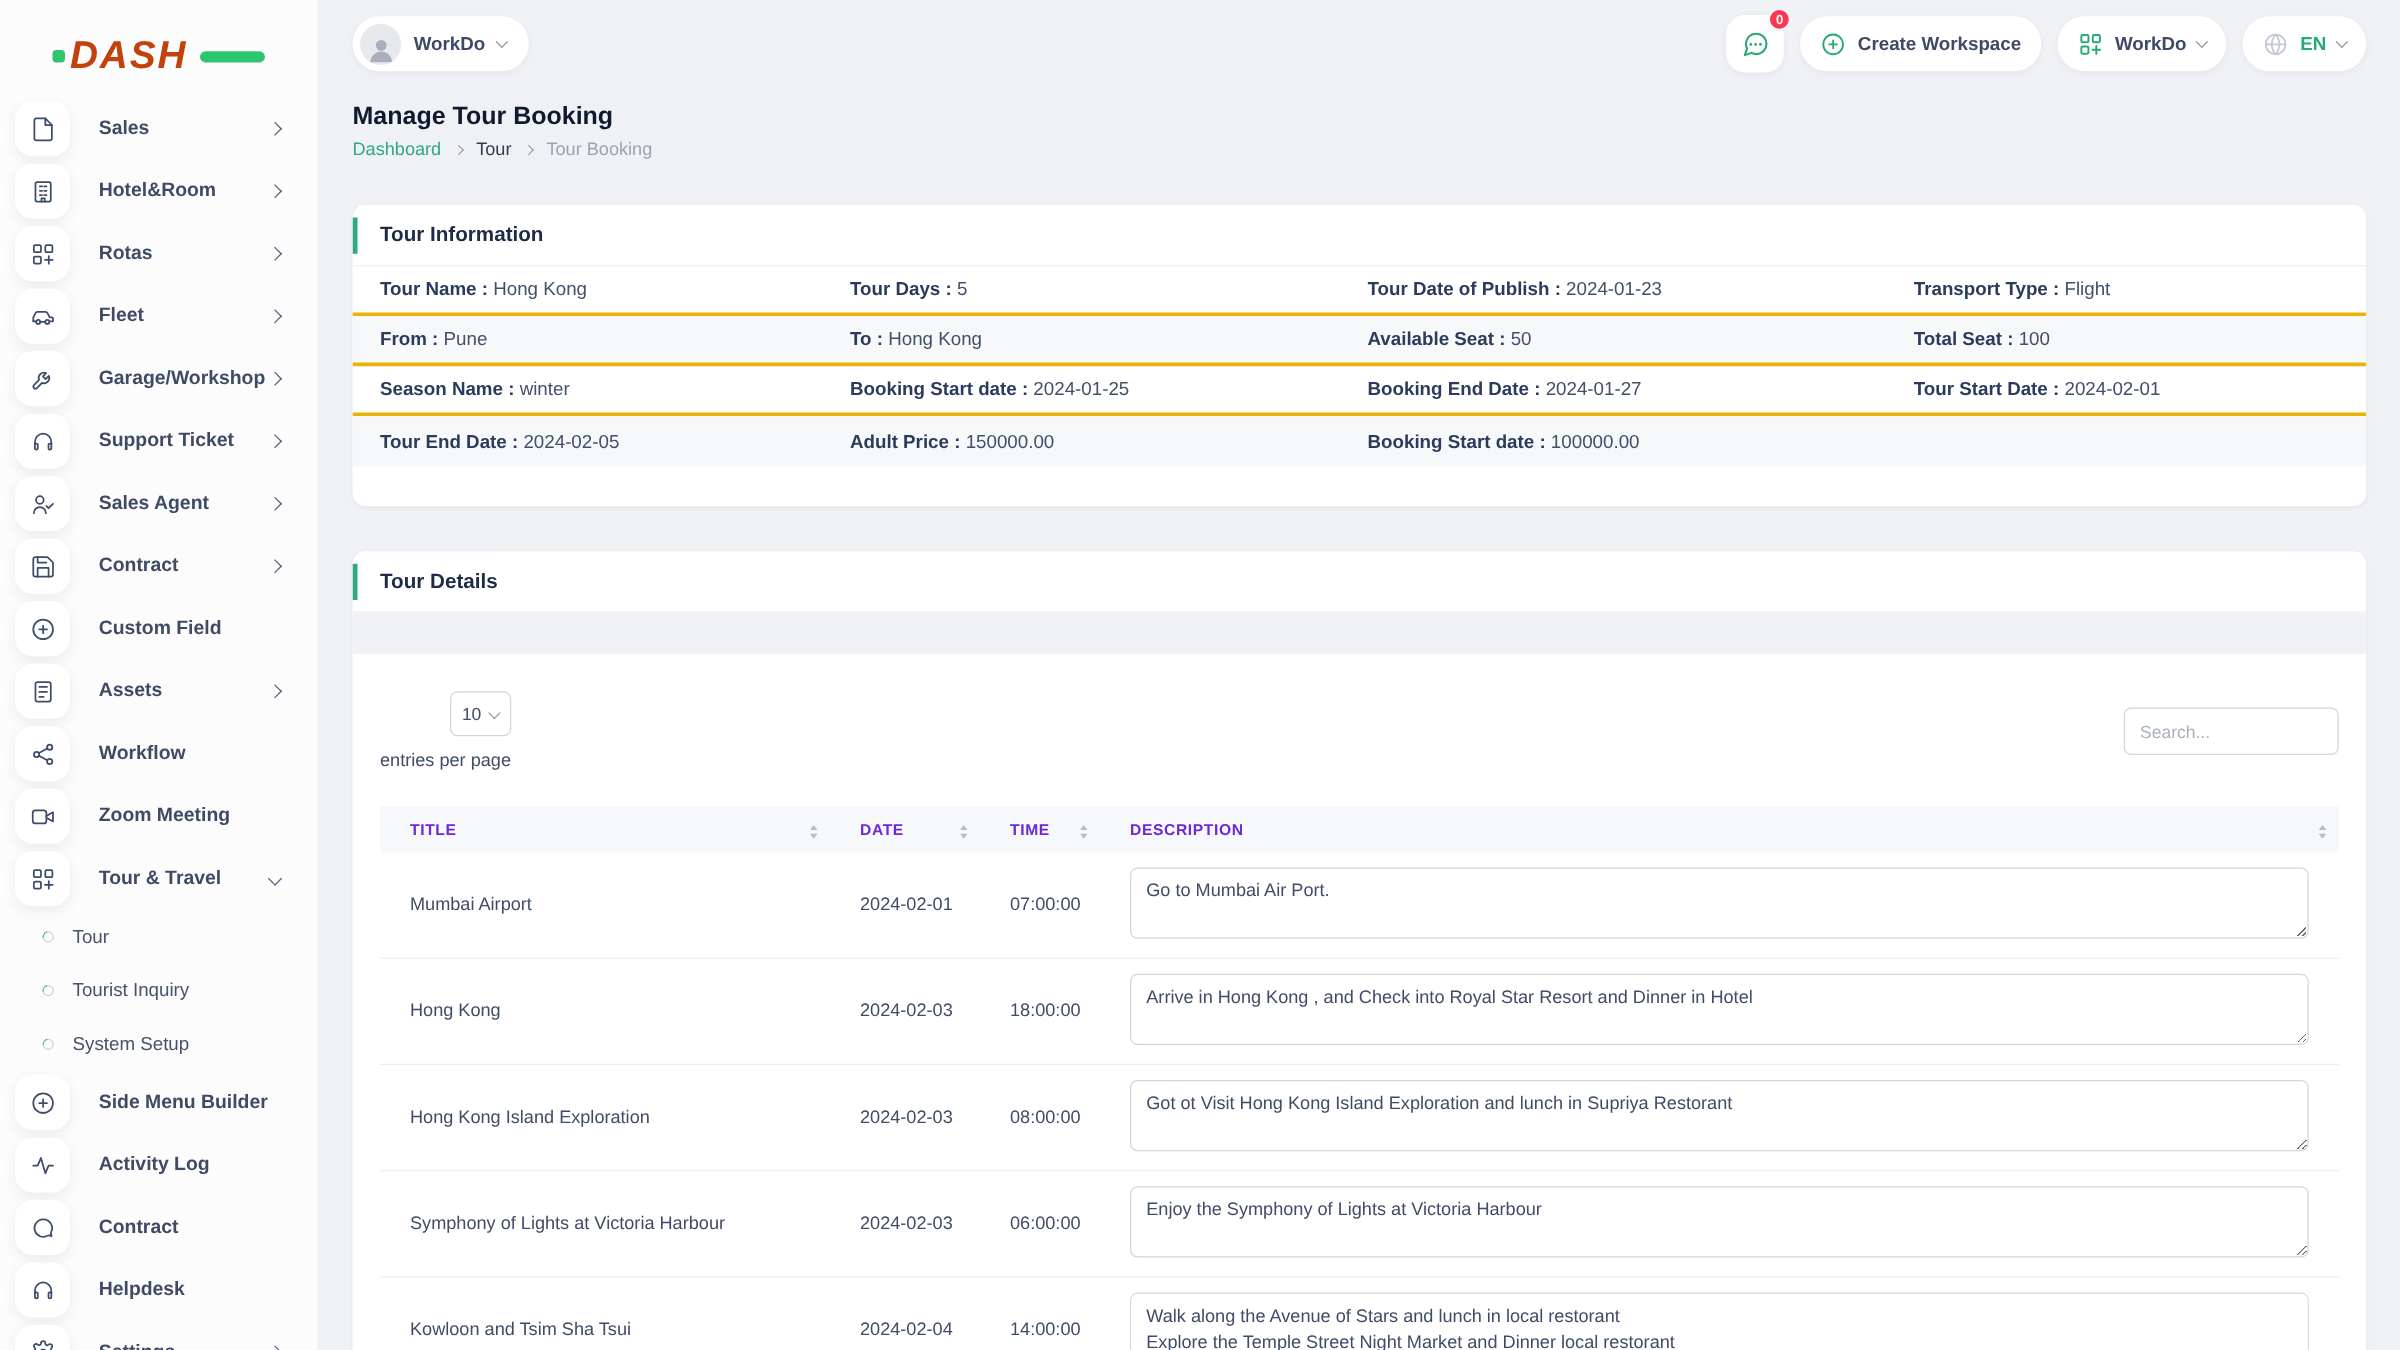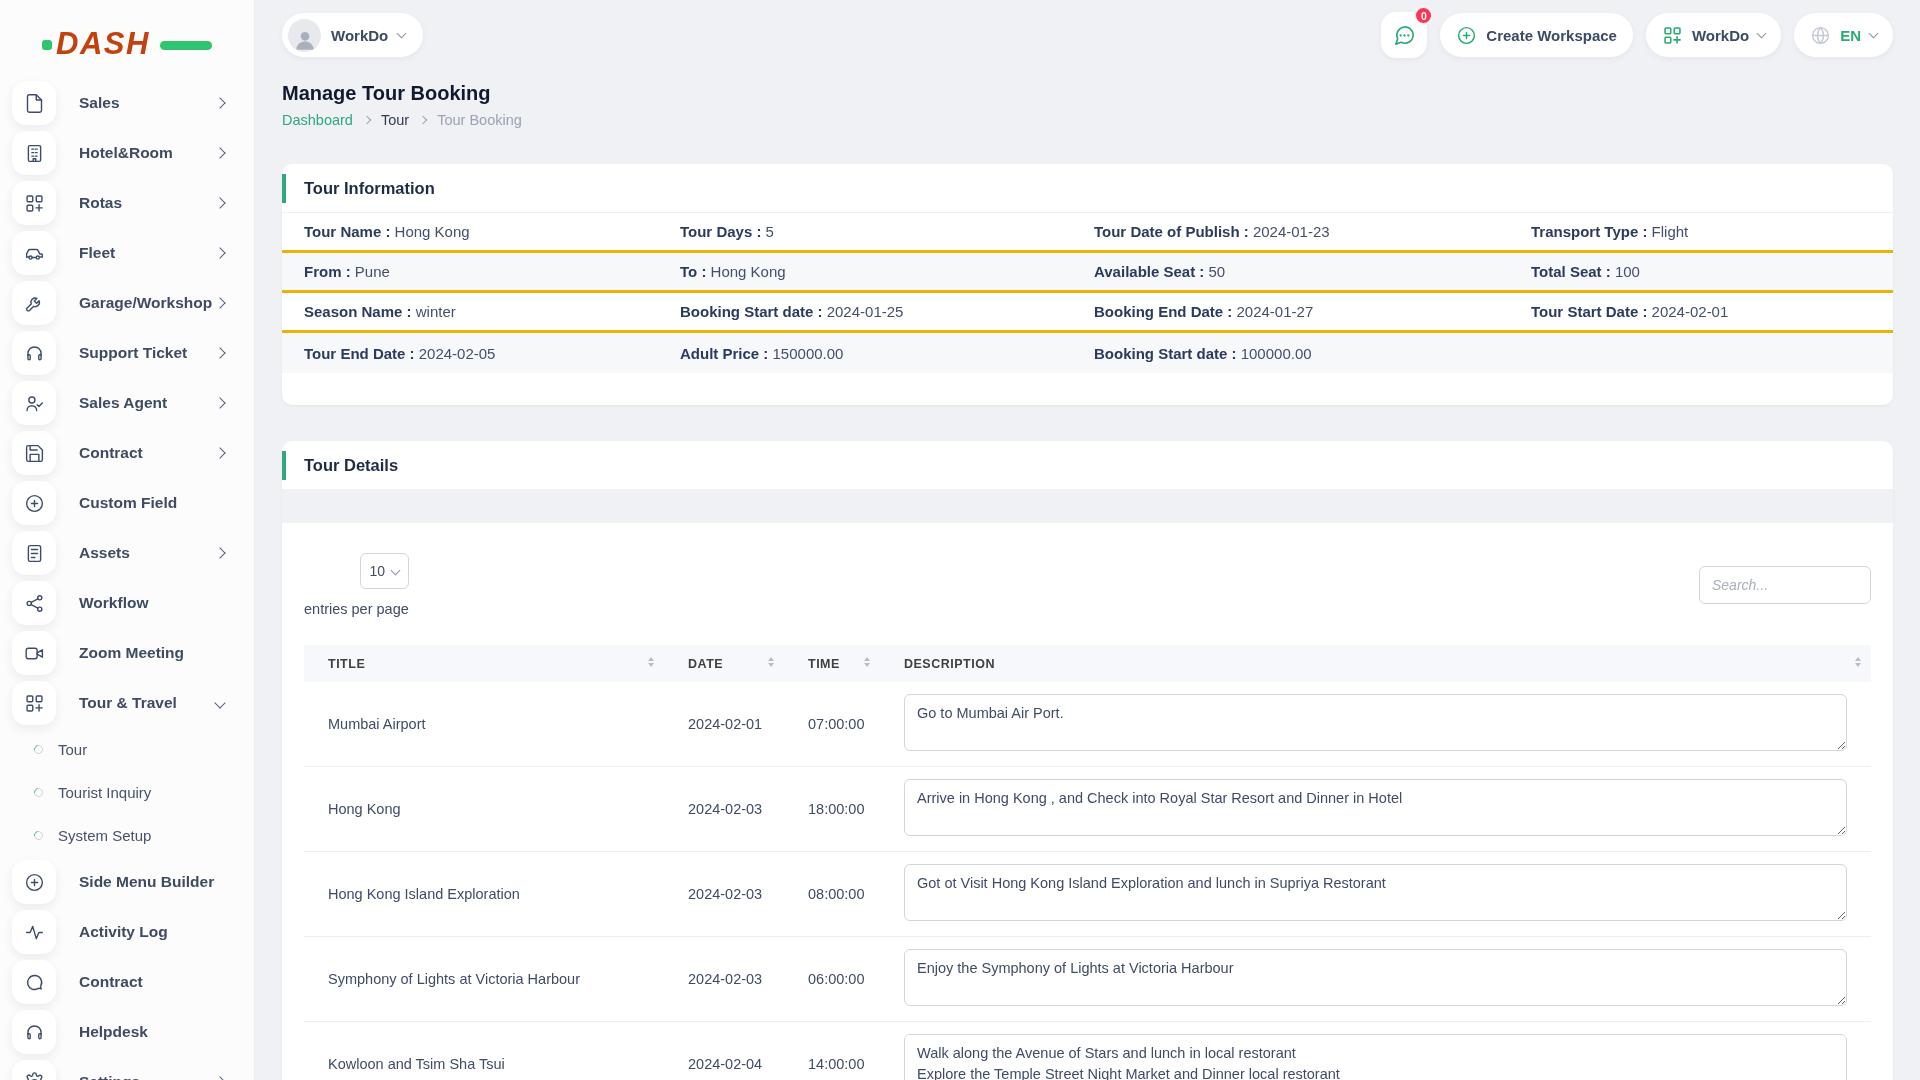--- a/index.html
+++ b/index.html
@@ -76,28 +76,28 @@
 
   
   .details-body { padding:30px 22px 28px 22px; }
   .controls { display:flex; align-items:center; justify-content:space-between; }
   .ctrl-left { display:flex; align-items:flex-end; gap:12px;flex-direction:column; }
   .select-box { width:49px; height:36px; border:1px solid #ced6e0; border-radius:6px; display:flex; align-items:center;
     justify-content:center; gap:7px; background:#fff; cursor:pointer; font-size:14px; color:#3f4c66; }
   .select-box .dd-chev { margin-top:-2px; }
   .entries-label { font-size:14.5px; color:#3f4c66; }
   .search-input { width:172px; height:38px; border:1px solid #ced6e0; border-radius:6px; padding:0 12px;
-    font-size:14px; color:#3f4c66; outline:none; font-family:inherit;font-style:italic; }
+    font-size:14px; color:#3f4c66; outline:none; font-family:inherit; }
   .search-input::placeholder { color:#a8b0bd; }
 
   
   .dtable { margin-top:28px; }
   .thead { display:flex; align-items:center; height:37px; background:#f6f8fb; }
-  .th { display:flex; align-items:flex-start; justify-content:space-between; padding:0 10px 0 24px;
-    font-size:12.5px; font-weight:700; letter-spacing:.5px; color:#404040; text-transform:uppercase; }
+  .th { display:flex; align-items:flex-end; justify-content:space-between; padding:0 10px 0 24px;
+    font-size:12.5px; font-weight:700; letter-spacing:.5px; color:#6d28d9; text-transform:uppercase; }
   .th-title { width:360px; } .th-date { width:120px; } .th-time { width:96px; } .th-desc { flex:1; }
   .sort { display:flex; flex-direction:column; gap:2.5px; cursor:pointer; }
   .sort i { display:block; width:0; height:0; border-left:3.5px solid transparent; border-right:3.5px solid transparent; }
   .sort .up { border-bottom:4.5px solid #b6bdc9; }
   .sort .dn { border-top:4.5px solid #b6bdc9; }
   .trow { display:flex; align-items:center; height:85px; border-bottom:1px solid #eceef2; }
   .td { padding-left:24px; font-size:14.5px; color:#3f4c66; }
   .td-title { width:360px; } .td-date { width:120px; } .td-time { width:96px; }
   .td-desc { flex:1; padding-right:24px; }
   .desc-area { width:100%; height:57px; border:1px solid #ced6e0; border-radius:6px; padding:8px 12px;

